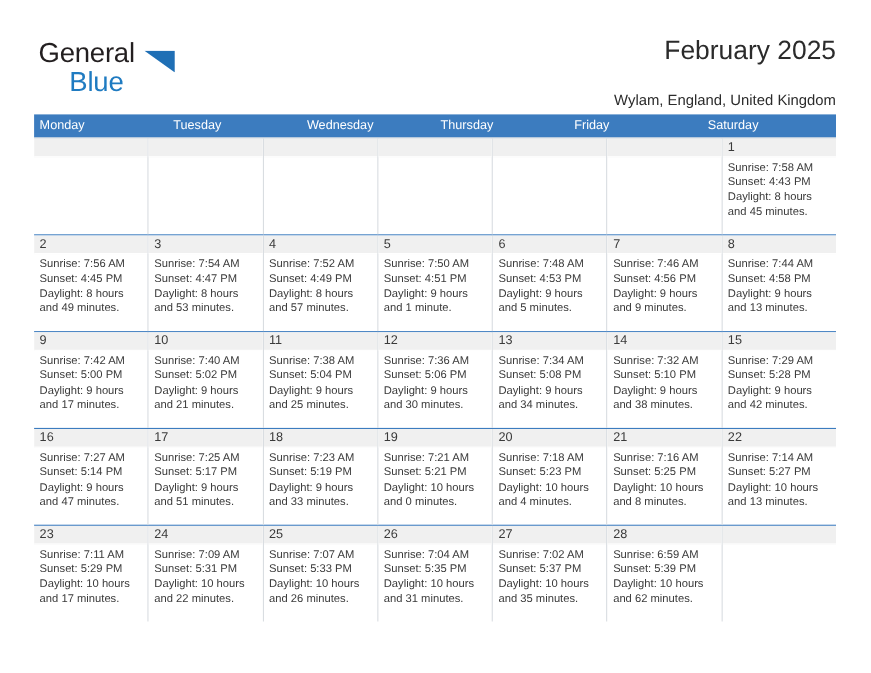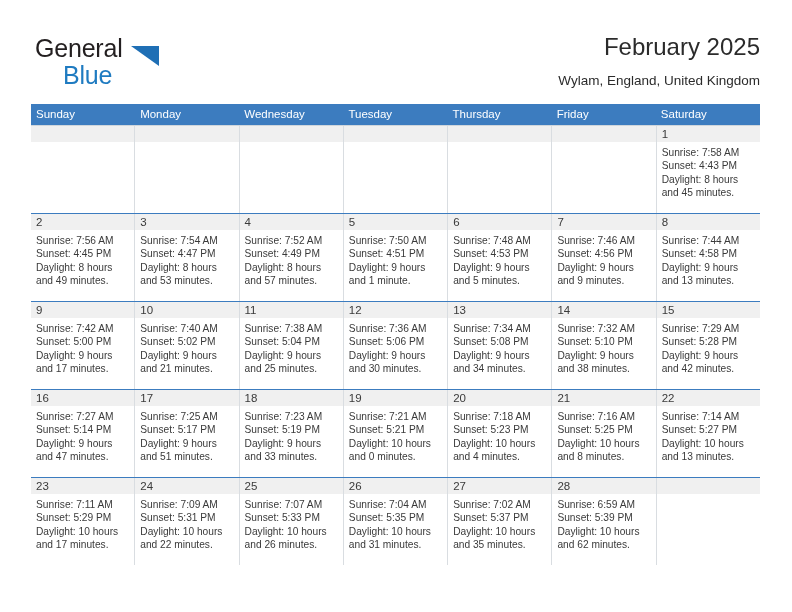--- a/index.html
+++ b/index.html
@@ -82,21 +82,21 @@
     color: #2b2b2b;
     line-height: 34px;
     font-weight: normal;
     white-space: nowrap;
   }
 
   .cal-subtitle {
     font-size: 13.5px;
     color: #2b2b2b;
     line-height: 22px;
-    margin-top: 6px;
+    margin-top: 16px;
     white-space: nowrap;
   }
 
   
   .calendar {
     position: absolute;
     left: 31px;
     top: 104px;
     width: 729px;
   }
@@ -172,24 +172,23 @@
     <div class="title-block">
       <div class="cal-title">February 2025</div>
       <div class="cal-subtitle">Wylam, England, United Kingdom</div>
     </div>
 
   </div>
 
   <div class="calendar">
 
     <div class="weekdays">
-      <div class="weekday">Sunday</div>
       <div class="weekday">Monday</div>
+      <div class="weekday">Tuesday</div>
       <div class="weekday">Wednesday</div>
-      <div class="weekday">Tuesday</div>
       <div class="weekday">Thursday</div>
       <div class="weekday">Friday</div>
       <div class="weekday">Saturday</div>
     </div>
 
     <div id="weeks-container">
         <div class="week">
           <div class="day">
             <div class="day-num-band">
               <div class="day-num"></div>

